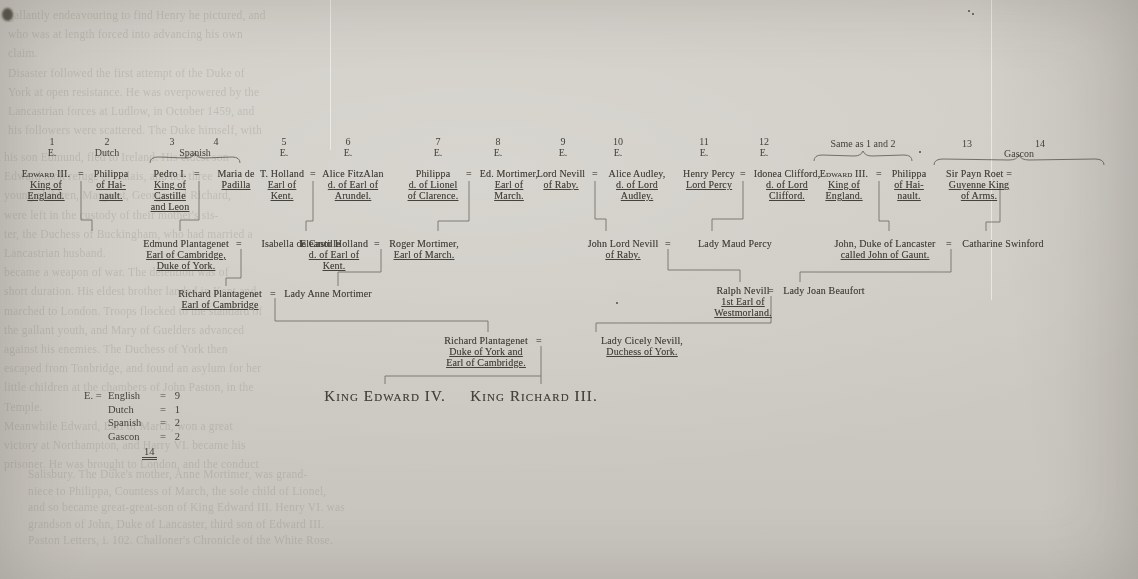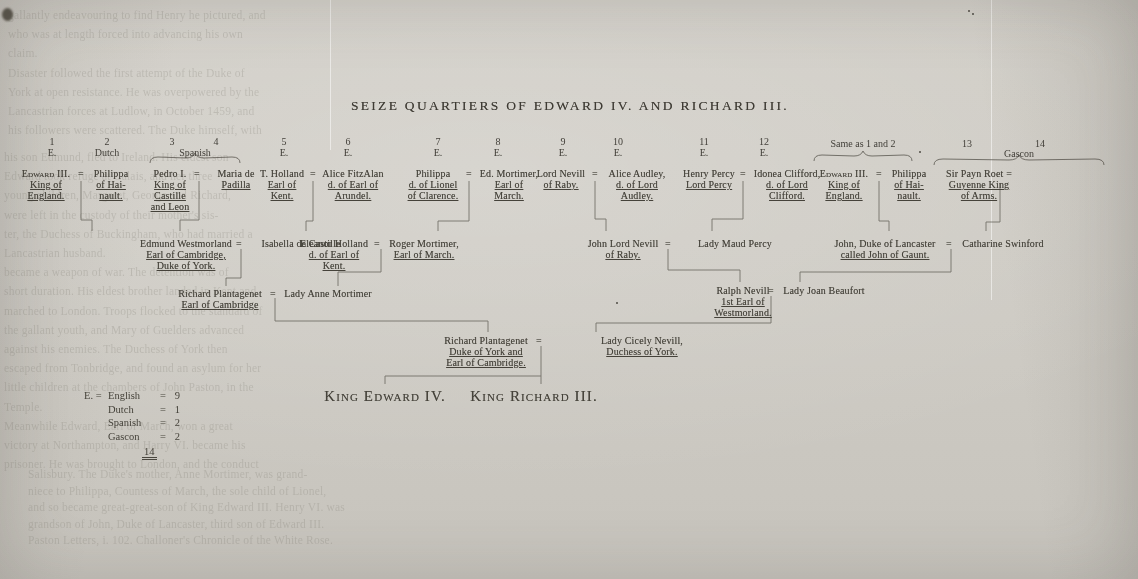--- a/index.html
+++ b/index.html
@@ -113,21 +113,20 @@
     </g>
     <g stroke="#4c4942" stroke-width="0.9" fill="none" opacity="0.8">
       <path d="M150,163 Q150,157 158,157 L186,158 Q193,158 195,153 Q197,158 204,158 L232,157 Q240,157 240,163"></path>
       <path d="M814,161 Q814,155 822,155 L854,156 Q861,156 863,151 Q865,156 872,156 L904,155 Q912,155 912,161"></path>
       <path d="M934,165 Q934,159 943,159 L1009,160 Q1017,160 1019,155 Q1021,160 1029,160 L1095,159 Q1104,159 1104,165"></path>
     </g>
   </svg>
 
   <div class="content">
 
-    <div class="title">SEIZE QUARTIERS OF EDWARD IV. AND RICHARD III.</div>
 
     <div class="hdr" style="left:52px;top:137px;"><div>1</div><div>E.</div></div>
     <div class="hdr" style="left:107px;top:137px;"><div>2</div><div>Dutch</div></div>
     <div class="hdr" style="left:172px;top:137px;"><div>3</div></div>
     <div class="hdr" style="left:216px;top:137px;"><div>4</div></div>
     <div class="grp" style="left:195px;top:147px;">Spanish</div>
     <div class="hdr" style="left:284px;top:137px;"><div>5</div><div>E.</div></div>
     <div class="hdr" style="left:348px;top:137px;"><div>6</div><div>E.</div></div>
     <div class="hdr" style="left:438px;top:137px;"><div>7</div><div>E.</div></div>
     <div class="hdr" style="left:498px;top:137px;"><div>8</div><div>E.</div></div>
@@ -239,21 +238,21 @@
     <div class="couple" style="left:934px;top:168px;">
       <div class="spouse" style="left:0;width:90px;">
           <div class="nm">Sir Payn Roet =</div>
           <div class="ds">Guyenne King
 of Arms.</div>
         </div>
     </div>
 
     <div class="couple" style="left:138px;top:238px;">
       <div class="spouse" style="left:0;width:96px;">
-          <div class="nm">Edmund Westmorland</div>
+          <div class="nm">Edmund Plantagenet</div>
           <div class="ds">Earl of Cambridge,
 Duke of York.</div>
         </div>
       <span class="eqs" style="left:98px;">=</span>
       <div class="spouse" style="left:117px;width:92px;">
           <div class="nm">Isabella de Castille</div>
         </div>
     </div>
 
     <div class="couple" style="left:296px;top:238px;">

